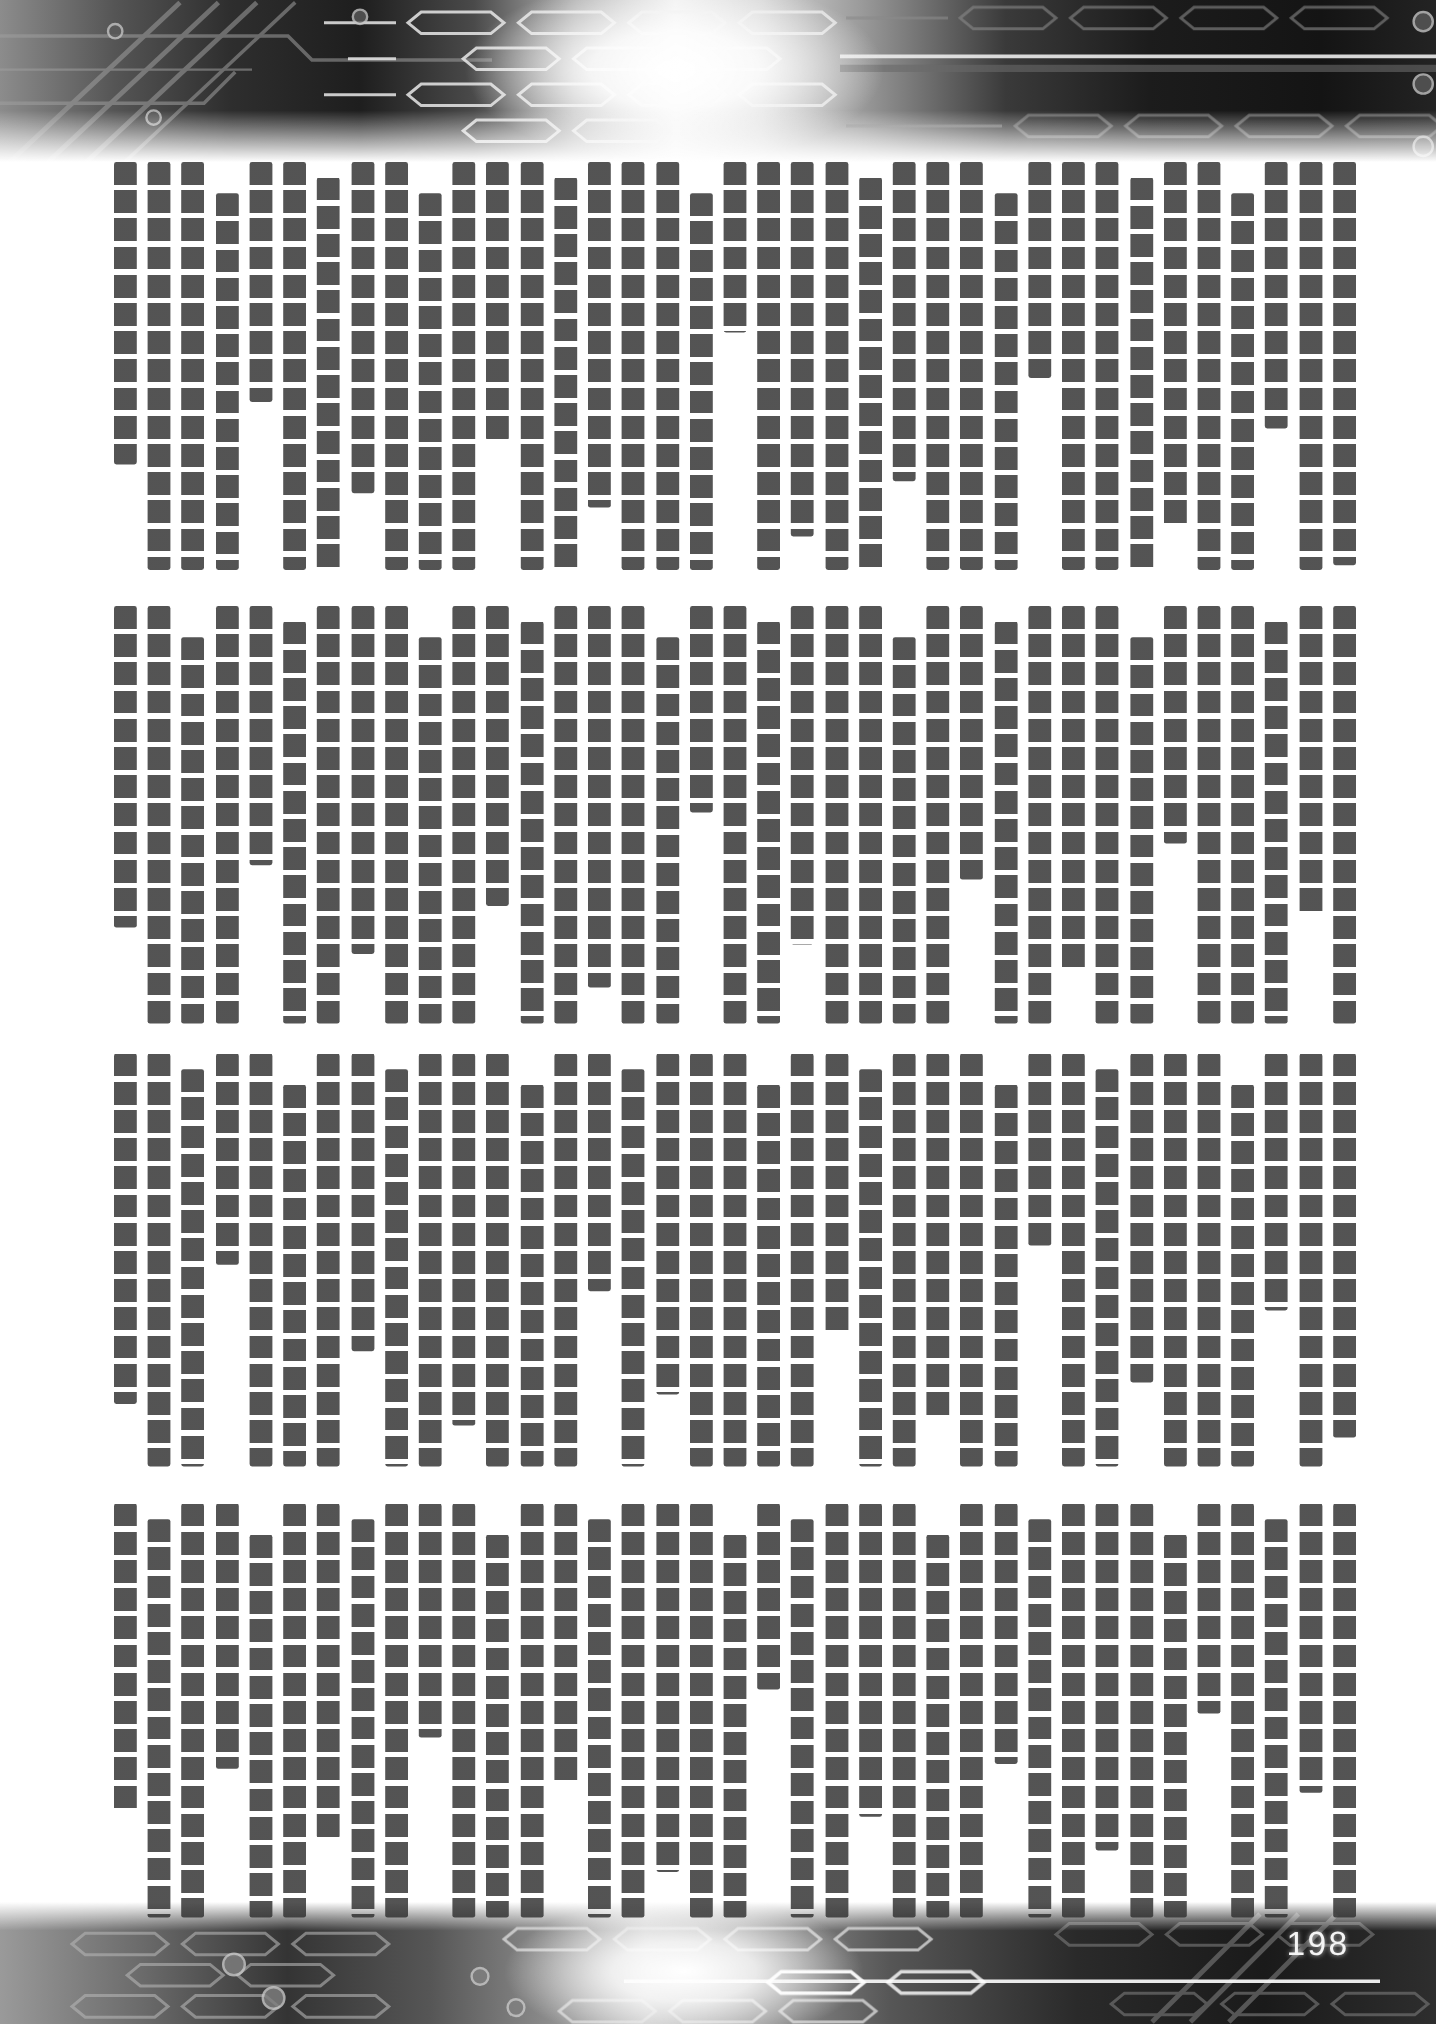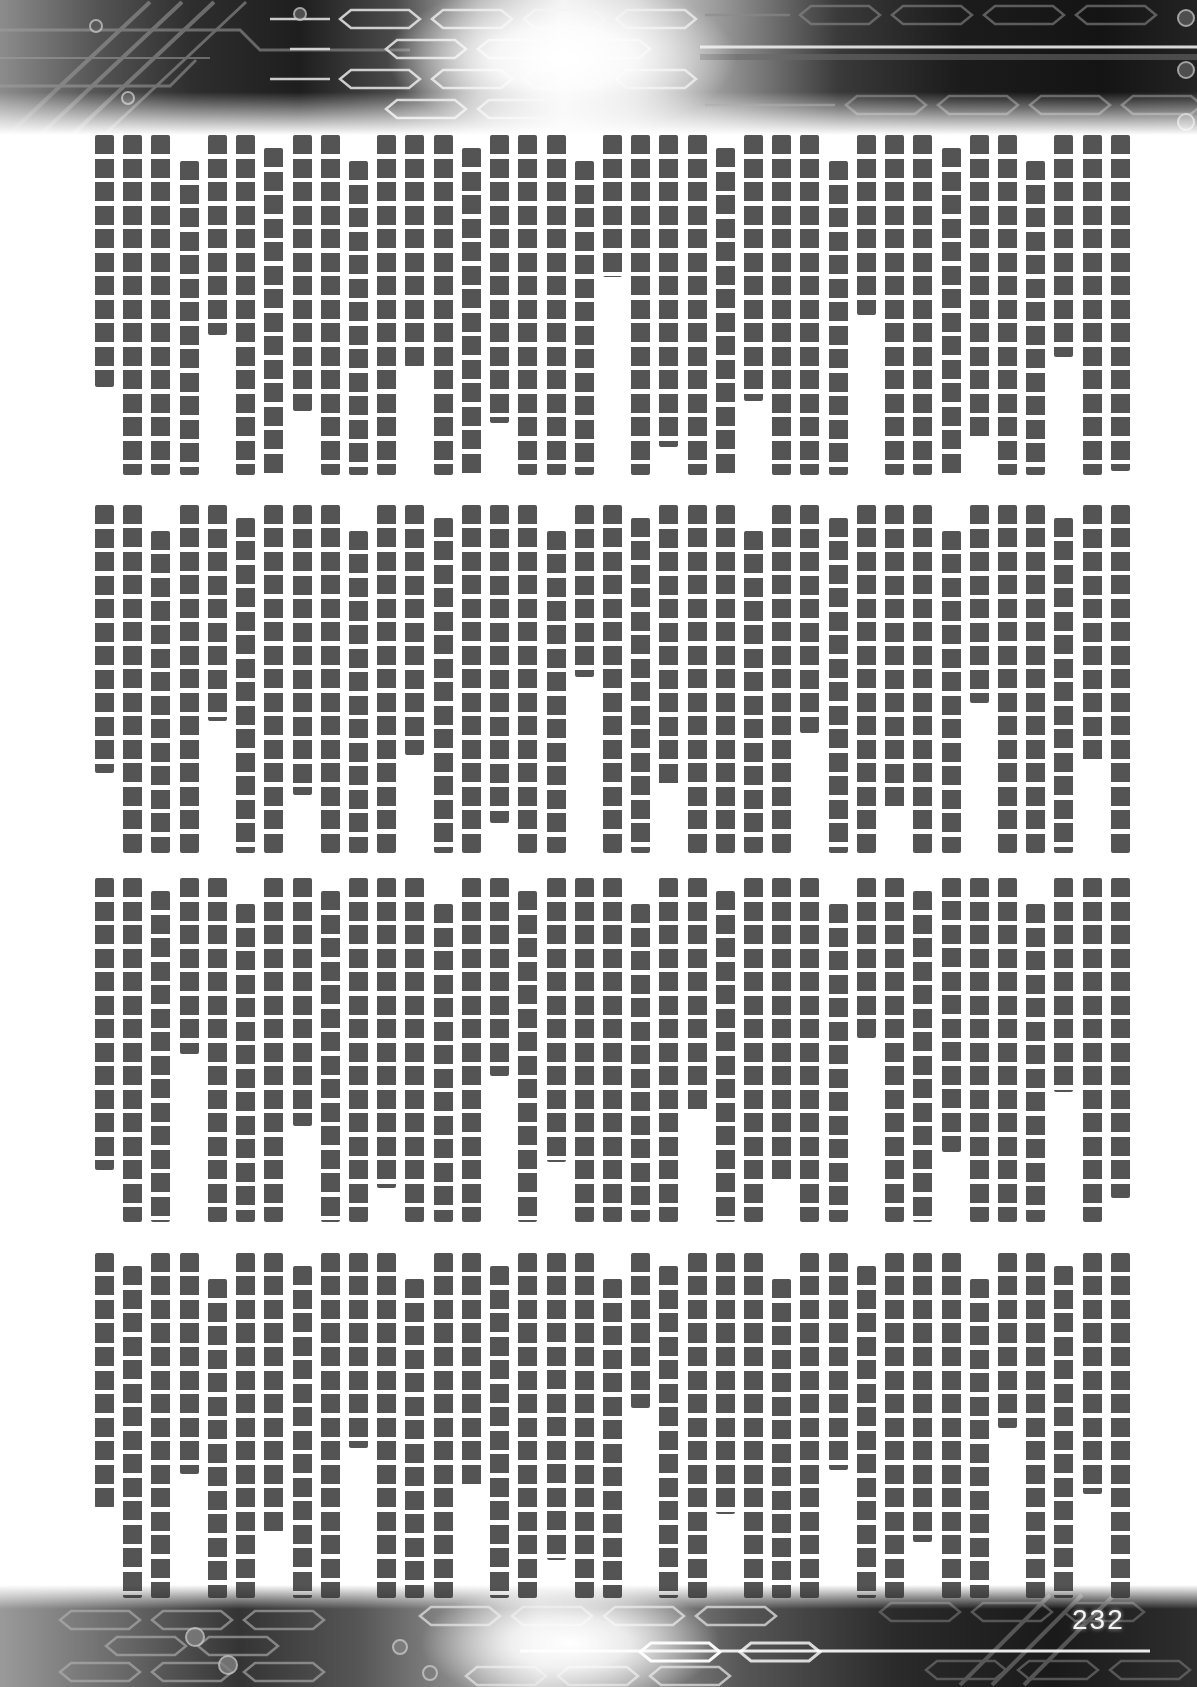--- a/index.html
+++ b/index.html
@@ -327,13 +327,13 @@
       <div class="tcol" style="margin-top: 0px; height: 279px;"></div>
       <div class="tcol" style="margin-top: 0px; height: 345px;"></div>
       <div class="tcol" style="margin-top: 26px; height: 319px;"></div>
       <div class="tcol" style="margin-top: 0px; height: 221px;"></div>
       <div class="tcol" style="margin-top: 0px; height: 345px;"></div>
       <div class="tcol" style="margin-top: 13px; height: 332px;"></div>
       <div class="tcol" style="margin-top: 0px; height: 255px;"></div>
     </div>
   </div>
 
-<div class="page-num">232</div>
+<div class="page-num">198</div>
 
 </body></html>

